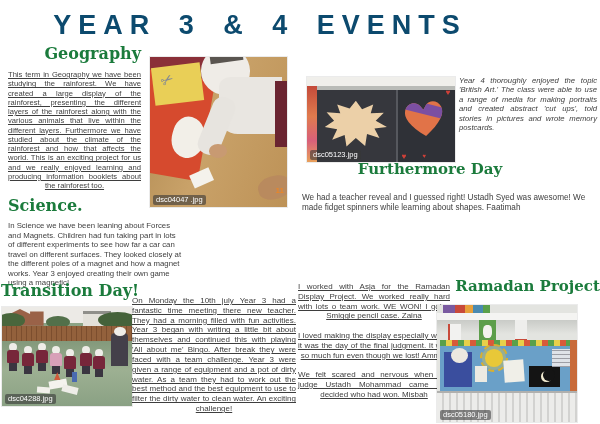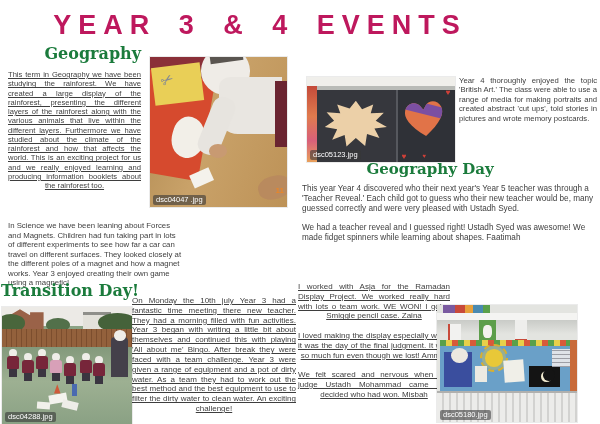--- a/index.html
+++ b/index.html
@@ -1,27 +1,27 @@
 <!DOCTYPE html>
 <html><head>
 <meta charset="utf-8">
 <style>
   html,body{margin:0;padding:0;background:#fff;}
   .page{position:relative;width:600px;height:424px;background:#ffffff;overflow:hidden;
         font-family:"Liberation Sans",sans-serif;color:#3e3e3e;}
   .abs{position:absolute;}
   
   .hd{font-family:"DejaVu Serif",serif;font-weight:bold;color:#1b7b3c;line-height:1;}
-  .title{left:0;top:10px;width:520px;text-align:center;color:#be185d;
+  .title{left:0;top:10px;width:520px;text-align:center;color:#0c4a6e;
          font-family:"Liberation Sans",sans-serif;font-weight:bold;font-size:27px;
          letter-spacing:7px;word-spacing:8px;}
   
   .txt{font-size:7.7px;line-height:1.22;}
   .just{text-align:justify;text-align-last:center;text-decoration:underline;}
-  .justl{text-align:justify;}
+  .justl{text-align:justify;font-style:italic;}
   
   .photo{position:absolute;overflow:hidden;box-shadow:0 0 0 1px rgba(0,0,0,.08);}
   .photo *{position:absolute;}
   .flabel{left:3px;bottom:2px;background:rgba(55,55,55,.6);color:#fff;font-size:7.5px;
           line-height:1.1;padding:1px 3px;border-radius:2px;font-family:"Liberation Sans",sans-serif;
           box-shadow:none;z-index:9;}
   
   .ph1{left:150px;top:57px;width:137px;height:150px;background:linear-gradient(110deg,#b08a52,#c9a269 45%,#bd9257);}
   .p1-redcorner{left:0;top:0;width:52%;height:16%;background:#8a3038;}
   .p1-red{left:-10%;top:11%;width:52%;height:68%;background:#d64a2e;transform:rotate(10deg);}
@@ -45,21 +45,21 @@
                              repeating-linear-gradient(90deg,rgba(140,128,96,.35) 0 1px,transparent 1px 4px);}
   .p2-sheet{left:1%;top:34%;width:22%;height:48%;background:#f3f2ee;transform:rotate(-5deg);
             background-image:repeating-linear-gradient(0deg,rgba(120,120,120,.4) 0 1px,transparent 1px 3px);}
   .p2-head1{left:6%;top:-16%;width:46%;height:60%;background:#e9e7e2;border-radius:50%;box-shadow:inset -3px -3px 6px rgba(120,110,95,.4);}
   .p2-head2{right:-12%;top:12%;width:42%;height:85%;background:#e6e4df;border-radius:45%;box-shadow:inset 3px 0 6px rgba(120,110,95,.35);}
   .p2-tape1{left:30%;bottom:8%;width:26%;height:4%;background:#cf4a30;transform:rotate(-18deg);}
   .p2-tape2{left:12%;bottom:18%;width:18%;height:4%;background:#cf4a30;transform:rotate(8deg);}
   .p2-tape3{left:52%;bottom:20%;width:16%;height:4%;background:#d4603a;transform:rotate(-40deg);}
   .p2-hand{left:66%;top:42%;width:14%;height:12%;background:#c79a6e;border-radius:50%;}
   
-  .ph3{left:2px;top:307px;width:130px;height:117px;background:#8ba385;}
+  .ph3{left:2px;top:307px;width:130px;height:99px;background:#8ba385;}
   .p3-sky{left:0;top:0;width:100%;height:16%;background:#eceae6;}
   .p3-house1{left:6%;top:2%;width:26%;height:17%;background:#9a6248;clip-path:polygon(0 100%,0 30%,30% 0,60% 30%,60% 15%,100% 15%,100% 100%);}
   .p3-house2{right:16%;top:4%;width:22%;height:13%;background:#e3e1da;border-top:3px solid #8f8f8a;}
   .p3-tree1{left:-4%;top:6%;width:22%;height:15%;background:#49663c;border-radius:50%;}
   .p3-tree2{left:34%;top:9%;width:18%;height:12%;background:#52704a;border-radius:50%;}
   .p3-tree3{right:-4%;top:5%;width:30%;height:16%;background:#45623a;border-radius:50%;}
   .p3-fence{left:0;top:19%;width:100%;height:15%;background:repeating-linear-gradient(90deg,#93613c 0 4px,#7c4e2e 4px 5px);}
   .p3-ground{left:0;top:34%;width:100%;height:66%;background:linear-gradient(180deg,#83997b,#9db092 45%,#8aa184);}
   .kid{position:absolute;width:12px;}
   .kid i{position:absolute;display:block;box-shadow:none;}
@@ -119,34 +119,35 @@
 </head>
 <body>
 
 <div class="page">
 
   <div class="abs title">YEAR 3 &amp; 4 EVENTS</div>
 
   <div class="abs hd" style="left:8px;top:46px;width:133px;text-align:right;font-size:16px;">Geography</div>
   <div class="abs txt just" style="left:8px;top:70px;width:133px;font-size:7.6px;">This term in Geography we have been studying the rainforest. We have created a large display of the rainforest, presenting the different layers of the rainforest along with the various animals that live within the different layers. Furthermore we have studied about the climate of the rainforest and how that affects the world. This is an exciting project for us and we really enjoyed learning and producing information booklets about the rainforest too.</div>
 
+  <div class="abs hd" style="left:8px;top:198px;font-size:16px;">Science.</div>
   <div class="abs txt" style="left:8px;top:221px;width:176px;font-size:7.8px;">In Science we have been leaning about Forces and Magnets. Children had fun taking part in lots of different experiments to see how far a car can travel on different surfaces. They looked closely at the different poles of a magnet and how a magnet works. Year 3 enjoyed creating their own game using a magnetic!</div>
 
   <div class="abs hd" style="left:0;top:283px;width:140px;text-align:center;font-size:16px;">Transition Day!</div>
 
   <div class="abs txt just" style="left:132px;top:296px;width:164px;font-size:8px;line-height:1.23;">On Monday the 10th july Year 3 had a fantastic time meeting there new teacher. They had a morning filled with fun activities. Year 3 began with writing a little bit about themselves and continued this with playing 'All about me' Bingo. After break they were faced with a team challenge. Year 3 were given a range of equipment and a pot of dirty water. As a team they had to work out the best method and the best equipment to use to filter the dirty water to clean water. An exciting challenge!</div>
 
   <div class="abs txt justl" style="left:459px;top:76px;width:138px;font-size:7.7px;">Year 4 thoroughly enjoyed the topic 'British Art.' The class were able to use a range of media for making portraits and created abstract 'cut ups', told stories in pictures and wrote memory postcards.</div>
 
-  <div class="abs hd" style="left:355px;top:162px;width:150px;text-align:center;font-size:15px;">Geography Day</div>
+  <div class="abs hd" style="left:355px;top:162px;width:150px;text-align:center;font-size:15px;">Furthermore Day</div>
   <div class="abs" style="left:302px;top:184px;width:296px;">
-    <div class="txt" style="font-size:8.2px;line-height:1.23;">This year Year 4 discovered who their next year's Year 5 teacher was through a 'Teacher Reveal.' Each child got to guess who their new teacher would be, many guessed correctly and were very pleased with Ustadh Syed.</div>
     <div class="txt" style="font-size:8.2px;line-height:1.23;margin-top:9px;">We had a teacher reveal and I guessed right! Ustadh Syed was awesome! We made fidget spinners while learning about shapes.  Faatimah</div>
   </div>
 
+  <div class="abs hd" style="left:455px;top:279px;width:145px;text-align:center;font-size:15px;">Ramadan Project</div>
   <div class="abs" style="left:298px;top:282px;width:152px;">
     <div class="txt just" style="font-size:8px;line-height:1.22;">I worked with Asja for the Ramadan Display Project. We worked really hard with lots o team work. WE WON! I got a Smiggle pencil case. Zaina</div>
     <div class="txt just" style="font-size:8px;line-height:1.22;margin-top:10px;">I loved making the display especially when it was the day of the final judgment. It was so much fun even though we lost! Ammar</div>
     <div class="txt just" style="font-size:8px;line-height:1.22;margin-top:10px;">We felt scared and nervous when the judge Ustadh Mohammad came and decided who had won.  Misbah</div>
   </div>
 
   <div class="photo ph1">
     <div class="p1-redcorner"></div>
     <div class="p1-red"></div>
     <div class="p1-yellow"></div>

